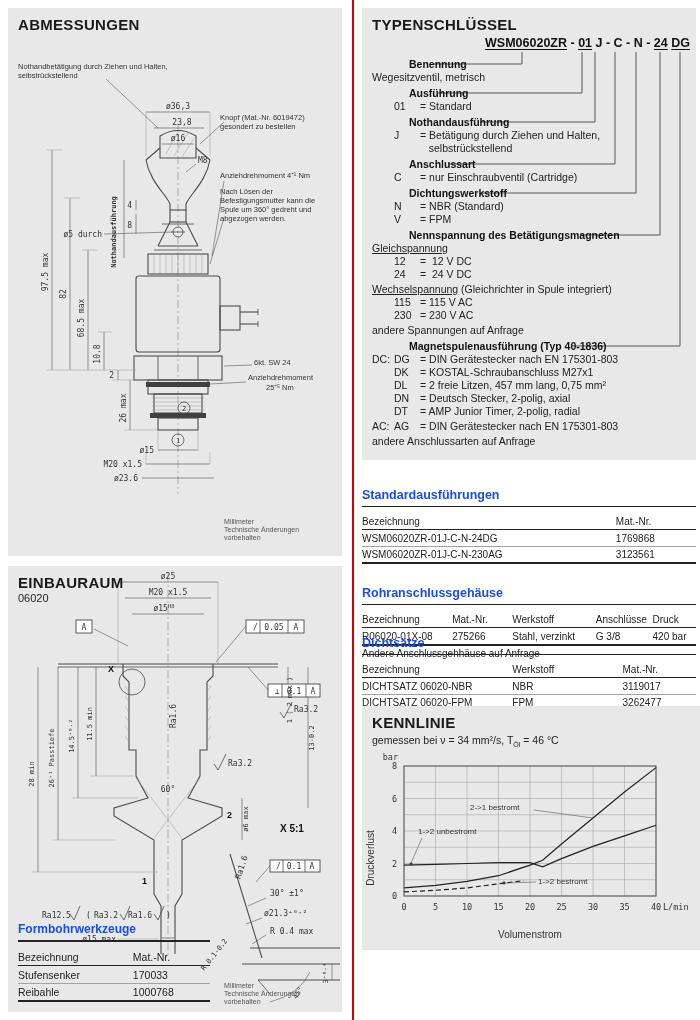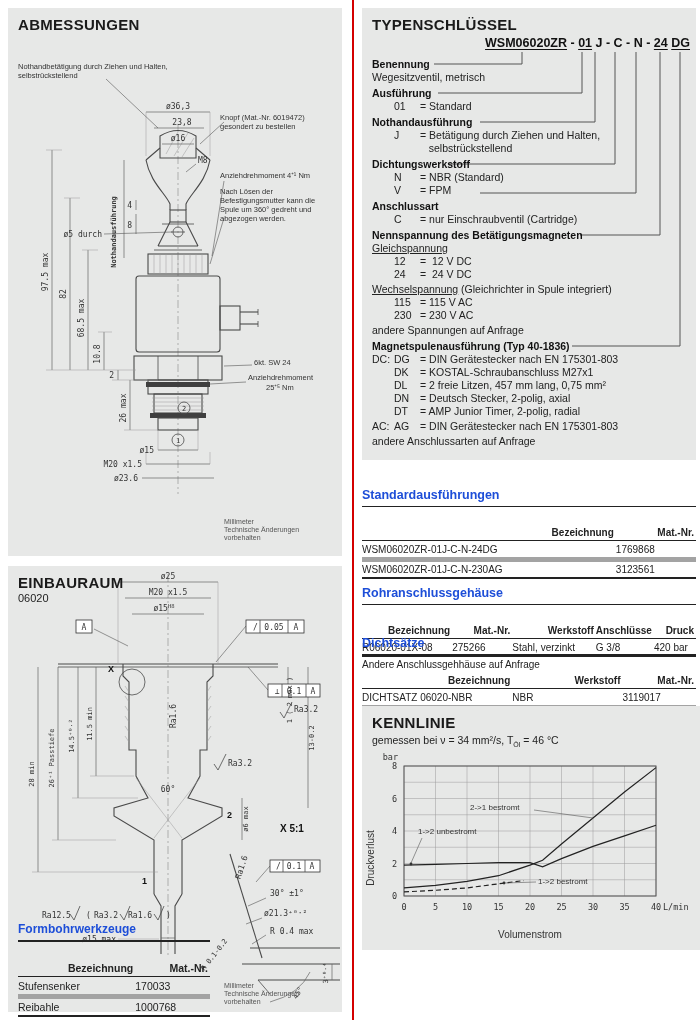--- a/index.html
+++ b/index.html
@@ -20,33 +20,33 @@
   .dt{font:8px "DejaVu Sans Mono",monospace;fill:#333;}
   .dts{font:7px "DejaVu Sans Mono",monospace;fill:#333;}
   .dn{font:7.5px "Liberation Sans",sans-serif;fill:#333;}
   .db{font-weight:bold;font-size:9px;font-family:"Liberation Sans",sans-serif;fill:#111;}
   .frame{stroke:#333;stroke-width:.8;fill:#fff;}
   
   .typ-code{position:absolute;top:28px;left:0;right:6px;text-align:right;font-size:12.5px;font-weight:bold;color:#111;white-space:pre;}
   .typ-code .cu{text-decoration:underline;text-underline-offset:2px;}
   .typ-body{position:absolute;left:10px;top:50px;right:8px;font-size:10.5px;line-height:13px;color:#222;}
   .typ-body .sec{margin-top:3px;}
-  .th{font-weight:bold;color:#111;}
+  .th{font-weight:bold;color:#111;margin-left:37px;}
   .ul{text-decoration:underline;}
   .kvrow{display:flex;line-height:13px;}
   .kvrow .p{width:22px;flex:none;}
   .kvrow .k{width:26px;flex:none;}
   .kvrow .v{white-space:pre-wrap;}
   .m2{margin-top:2px;}
   
   .tblwrap{position:absolute;width:334px;}
   .tbl-title{font-size:12.5px;font-weight:bold;color:#1d4ed8;border-bottom:1.5px solid #222;padding-bottom:3px;}
   .dtab{width:100%;border-collapse:collapse;font-size:10px;color:#222;}
-  .dtab th{text-align:right;font-weight:bold;padding:20px 2px 2px 0;border-bottom:1.5px solid #222;}
-  .dtab td{padding:2.5px 2px 2px 0;border-bottom:5px solid #a3a3a3;}
+  .dtab th{text-align:left;font-weight:normal;padding:9px 2px 2px 0;border-bottom:1.5px solid #222;}
+  .dtab td{padding:2.5px 2px 2px 0;border-bottom:1px solid #a3a3a3;}
   .dtab tbody tr:last-child td{border-bottom:2px solid #222;}
   .tbl-note{font-size:10px;margin-top:2px;}
   #std-table th:first-child,#std-table td:first-child{width:76%;}
   #rohr-table th:nth-child(1){width:27%;} #rohr-table th:nth-child(2){width:18%;}
   #rohr-table th:nth-child(3){width:25%;} #rohr-table th:nth-child(4){width:17%;}
   #dicht-table th:nth-child(1){width:45%;} #dicht-table th:nth-child(2){width:33%;}
   
   #fb-wrap{position:absolute;left:10px;top:356px;width:192px;}
   #fb-wrap .tbl-title{font-size:12px;border-bottom:none;padding-bottom:4px;}
   #fb-table{border-top:2px solid #222;font-size:10.5px;}
@@ -392,41 +392,41 @@
             <span class="v">= Betätigung durch Ziehen und Halten,</span>
           </div>
           <div class="kvrow">
             <span class="p"></span>
             <span class="k"></span>
             <span class="v">   selbstrückstellend</span>
           </div>
         </div>
     </div>
     <div class="sec">
+      <div class="th">Anschlussart</div>
+      <div>
+          <div class="kvrow">
+            <span class="p"></span>
+            <span class="k">C</span>
+            <span class="v">= nur Einschraubventil (Cartridge)</span>
+          </div>
+        </div>
+    </div>
+    <div class="sec">
       <div class="th">Dichtungswerkstoff</div>
       <div>
           <div class="kvrow">
             <span class="p"></span>
             <span class="k">N</span>
             <span class="v">= NBR (Standard)</span>
           </div>
           <div class="kvrow">
             <span class="p"></span>
             <span class="k">V</span>
             <span class="v">= FPM</span>
-          </div>
-        </div>
-    </div>
-    <div class="sec">
-      <div class="th">Anschlussart</div>
-      <div>
-          <div class="kvrow">
-            <span class="p"></span>
-            <span class="k">C</span>
-            <span class="v">= nur Einschraubventil (Cartridge)</span>
           </div>
         </div>
     </div>
     <div class="sec">
       <div class="th">Nennspannung des Betätigungsmagneten</div>
       <div class="ul">Gleichspannung</div>
       <div>
           <div class="kvrow">
             <span class="p"></span>
             <span class="k">12</span>

